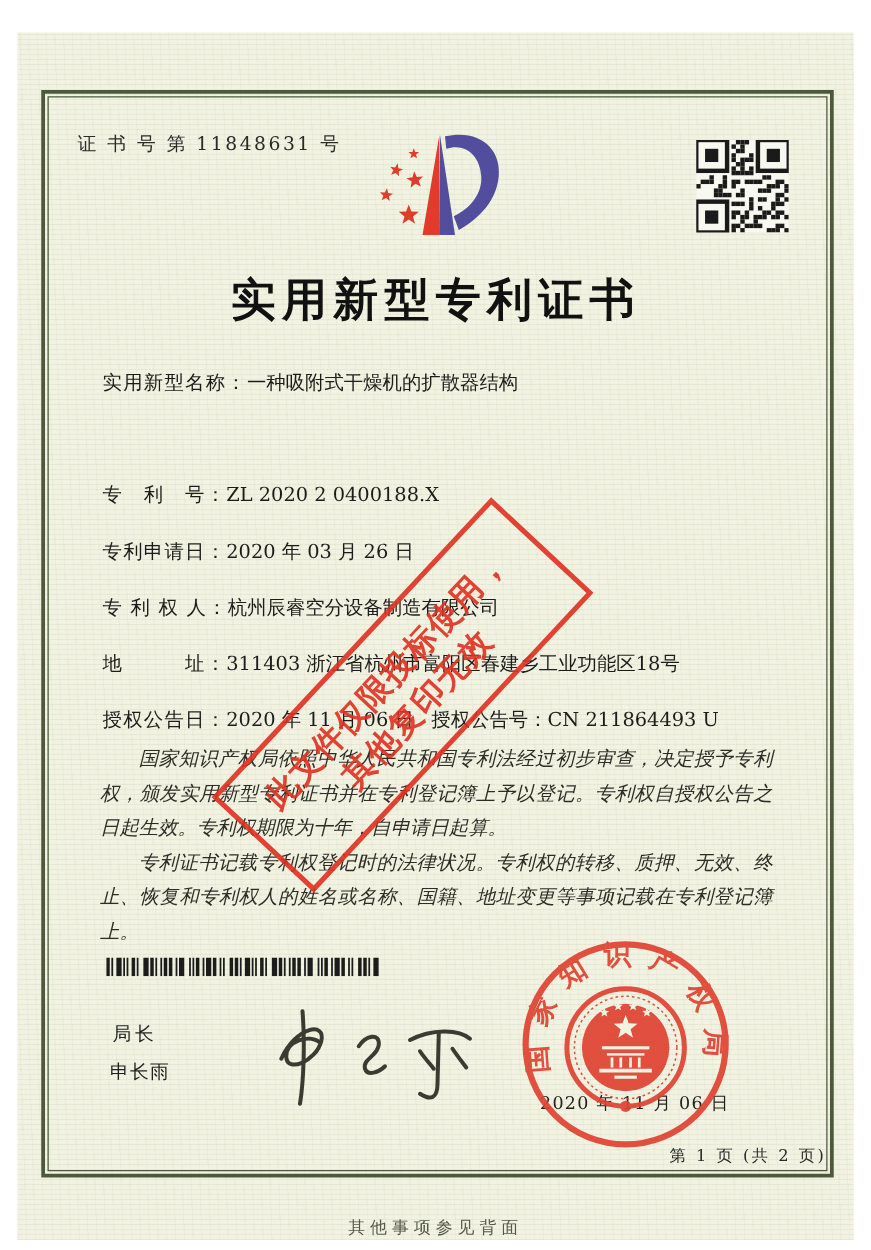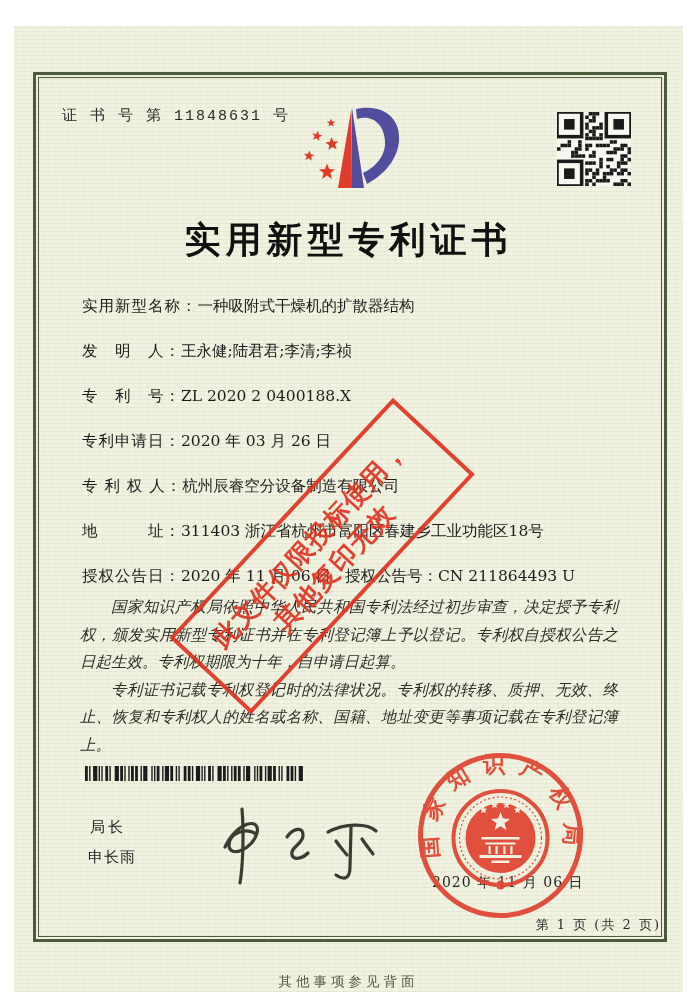--- a/index.html
+++ b/index.html
@@ -6,21 +6,21 @@
   #canvas{position:relative;width:697px;height:1000px;background:#ffffff;overflow:hidden;
           font-family:"DejaVu Serif", serif;color:#1e1e1e;}
   .paper{position:absolute;left:14px;top:26px;width:669px;height:966px;background:var(--paper,#f1f2e1);}
   .paper::after{content:"";position:absolute;inset:0;pointer-events:none;
      background:
        repeating-linear-gradient(0deg, rgba(146,176,120,.12) 0 1px, transparent 1px 4px),
        repeating-linear-gradient(88deg, rgba(146,176,120,.06) 0 1px, transparent 1px 7px);}
   .frame-outer{position:absolute;left:33px;top:72px;width:628px;height:864px;
      border:3px solid var(--frame-green,#4c5a3c);}
   .frame-inner{position:absolute;inset:2px;border:1px solid var(--frame-green,#4c5a3c);}
-  .cert-no{position:absolute;left:62px;top:106px;font-size:15px;letter-spacing:2px;color:#2a2a2a;font-family:Liberation Mono, monospace;}
+  .cert-no{position:absolute;left:62px;top:106px;font-size:15px;letter-spacing:2px;color:#2a2a2a;}
   .title{position:absolute;left:0;right:0;top:216px;text-align:center;font-size:36px;font-weight:700;
      letter-spacing:5px;color:#111;}
   .row{position:absolute;left:82px;font-size:15.5px;white-space:nowrap;color:#1c1c1c;}
   .row .lbl{letter-spacing:1px;}
   .row2{position:absolute;left:345px;font-size:15.5px;white-space:nowrap;color:#1c1c1c;}
   .paras{position:absolute;left:80px;top:594px;width:538px;font-size:15.5px;line-height:27.5px;
      text-align:justify;font-style:italic;color:#2d2d28;}
   .paras p{margin:0;text-indent:2em;}
   .barcode{position:absolute;left:85px;top:766px;}
   .signer-title{position:absolute;left:90px;top:818px;font-size:15px;letter-spacing:3px;}
@@ -185,23 +185,20 @@
         <rect x="80" y="68" width="4" height="4"></rect>
         <rect x="80" y="80" width="4" height="4"></rect>
       </g>
   </svg>
 
   <div class="title">实用新型专利证书</div>
 
   <div class="row" style="top:296px">
     <span class="lbl">实用新型名称：</span><span>一种吸附式干燥机的扩散器结构</span>
   </div>
-  <div class="row" style="top:341px">
-    <span class="lbl">发　明　人：</span><span>王永健;陆君君;李清;李祯</span>
-  </div>
   <div class="row" style="top:386px">
     <span class="lbl">专　利　号：</span><span>ZL 2020 2 0400188.X</span>
   </div>
   <div class="row" style="top:431px">
     <span class="lbl">专利申请日：</span><span>2020 年 03 月 26 日</span>
   </div>
   <div class="row" style="top:476px">
     <span class="lbl">专 利 权 人：</span><span>杭州辰睿空分设备制造有限公司</span>
   </div>
   <div class="row" style="top:521px">

